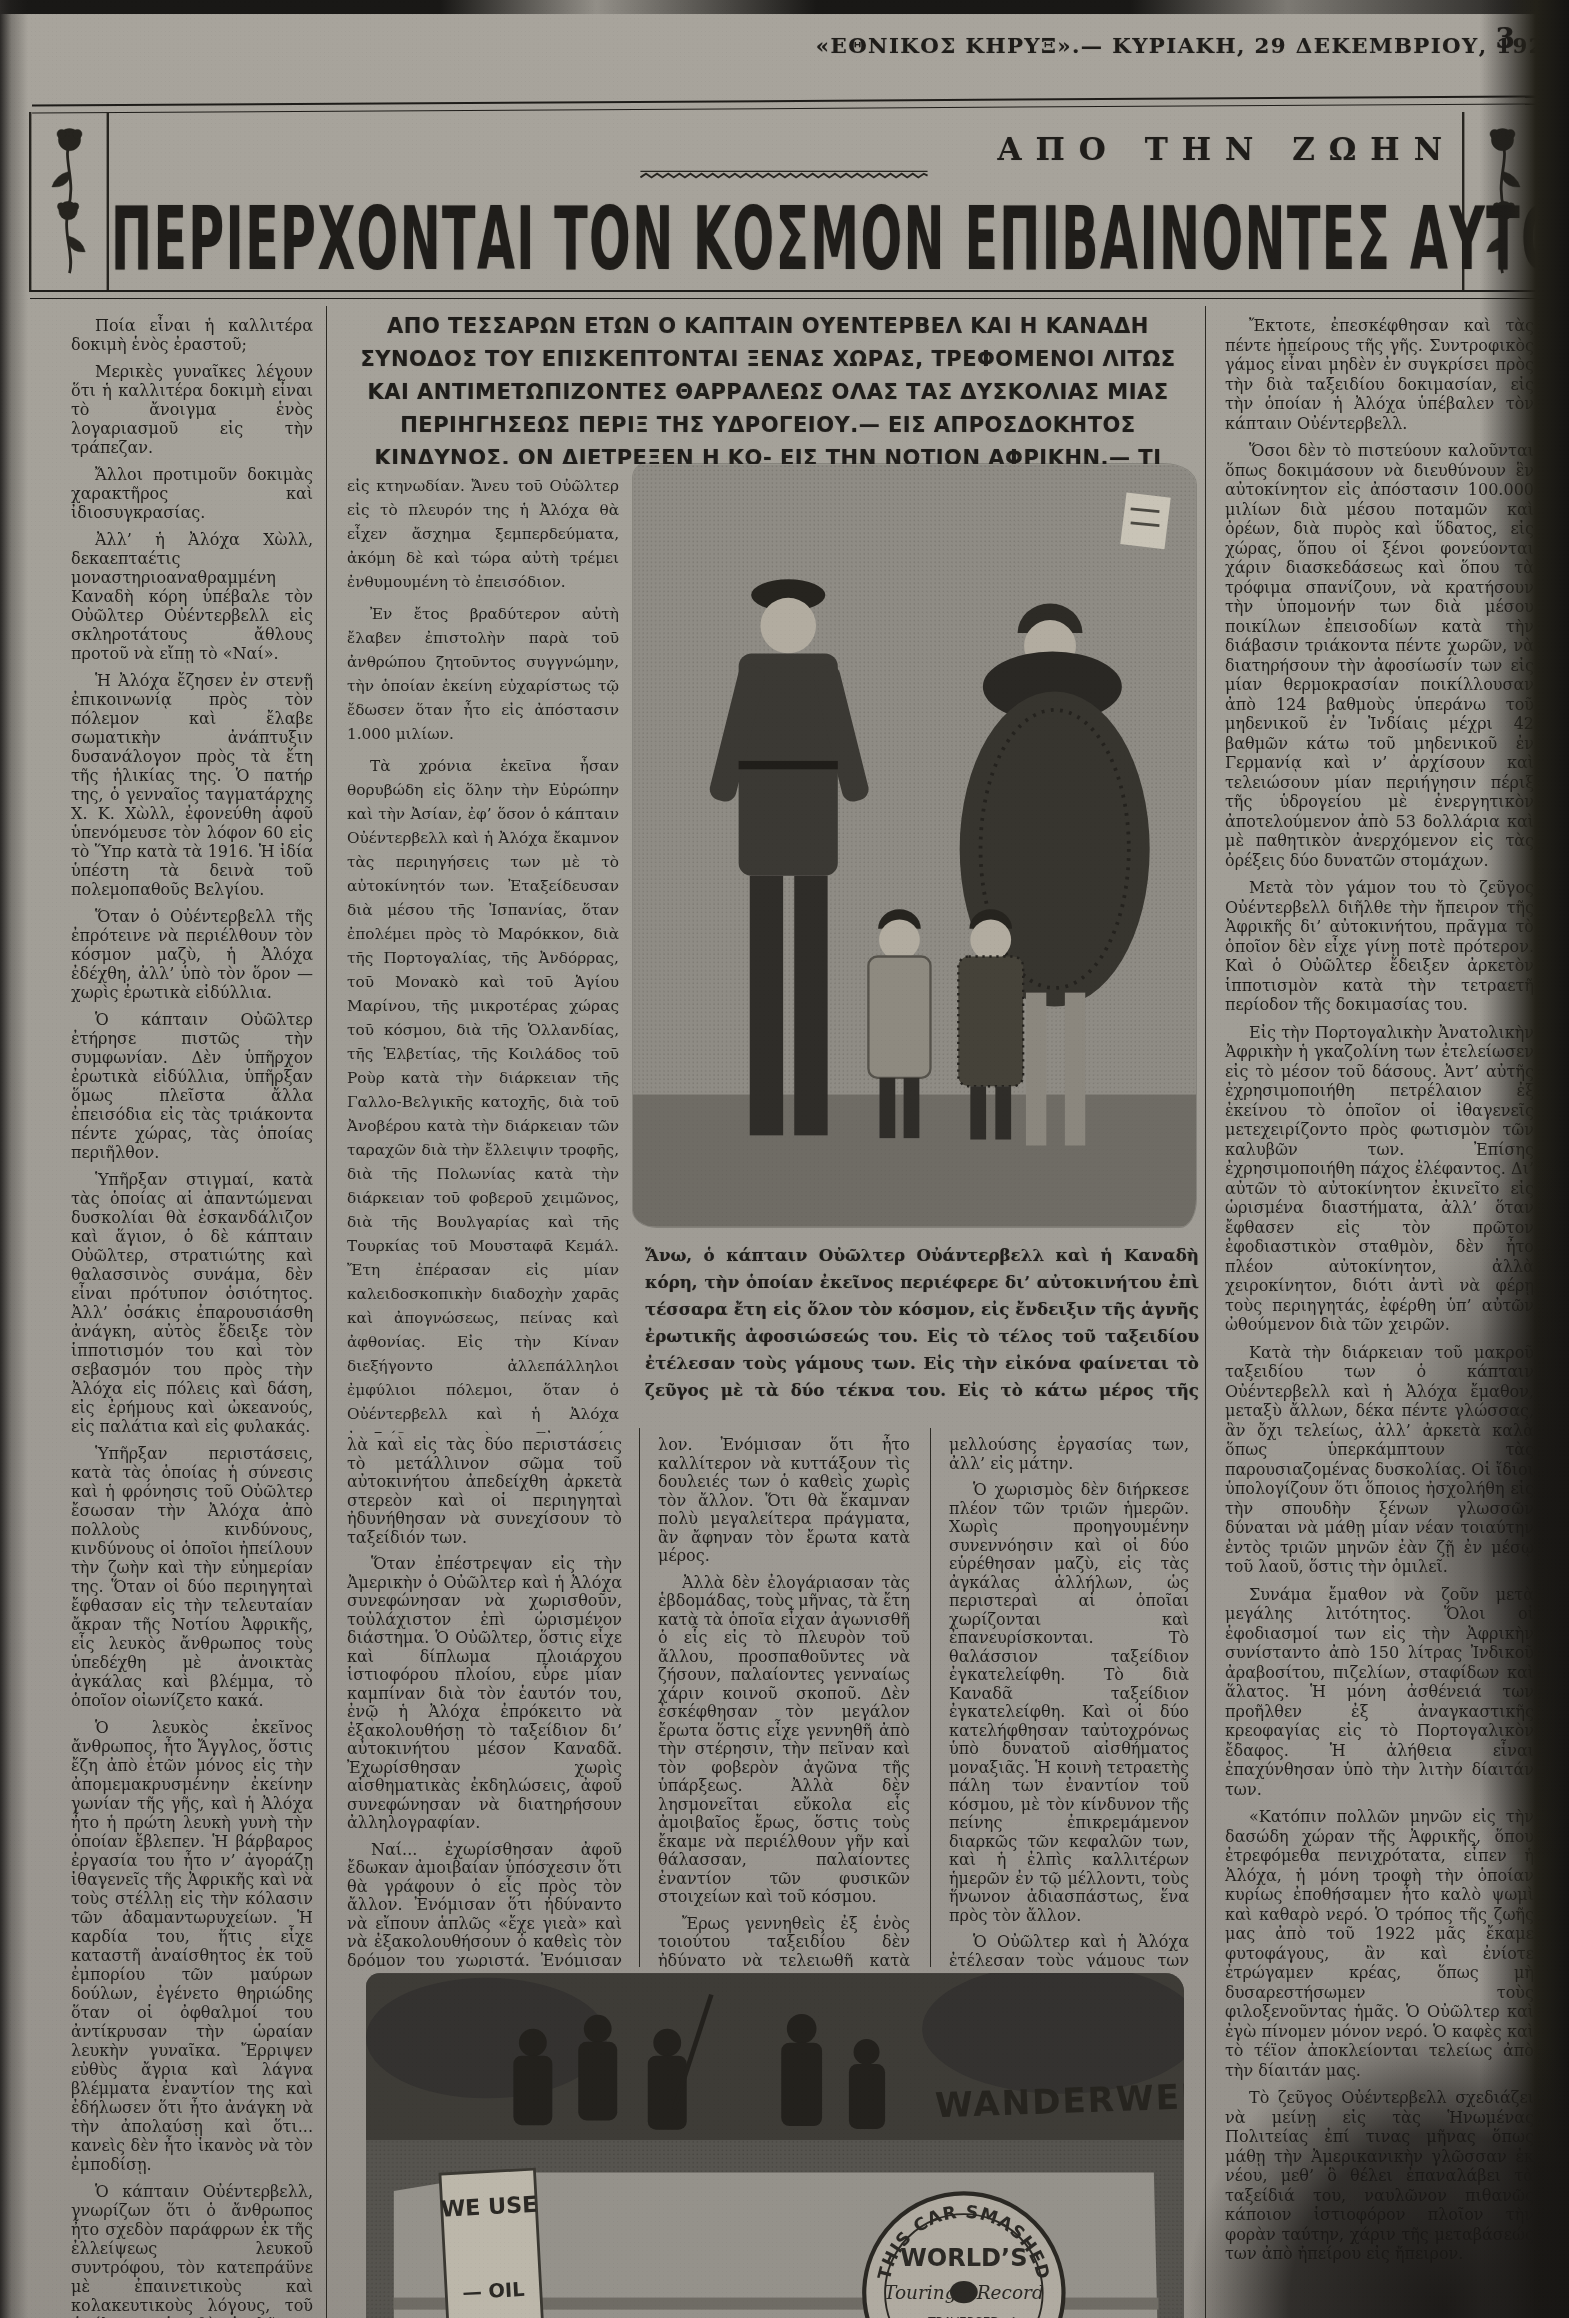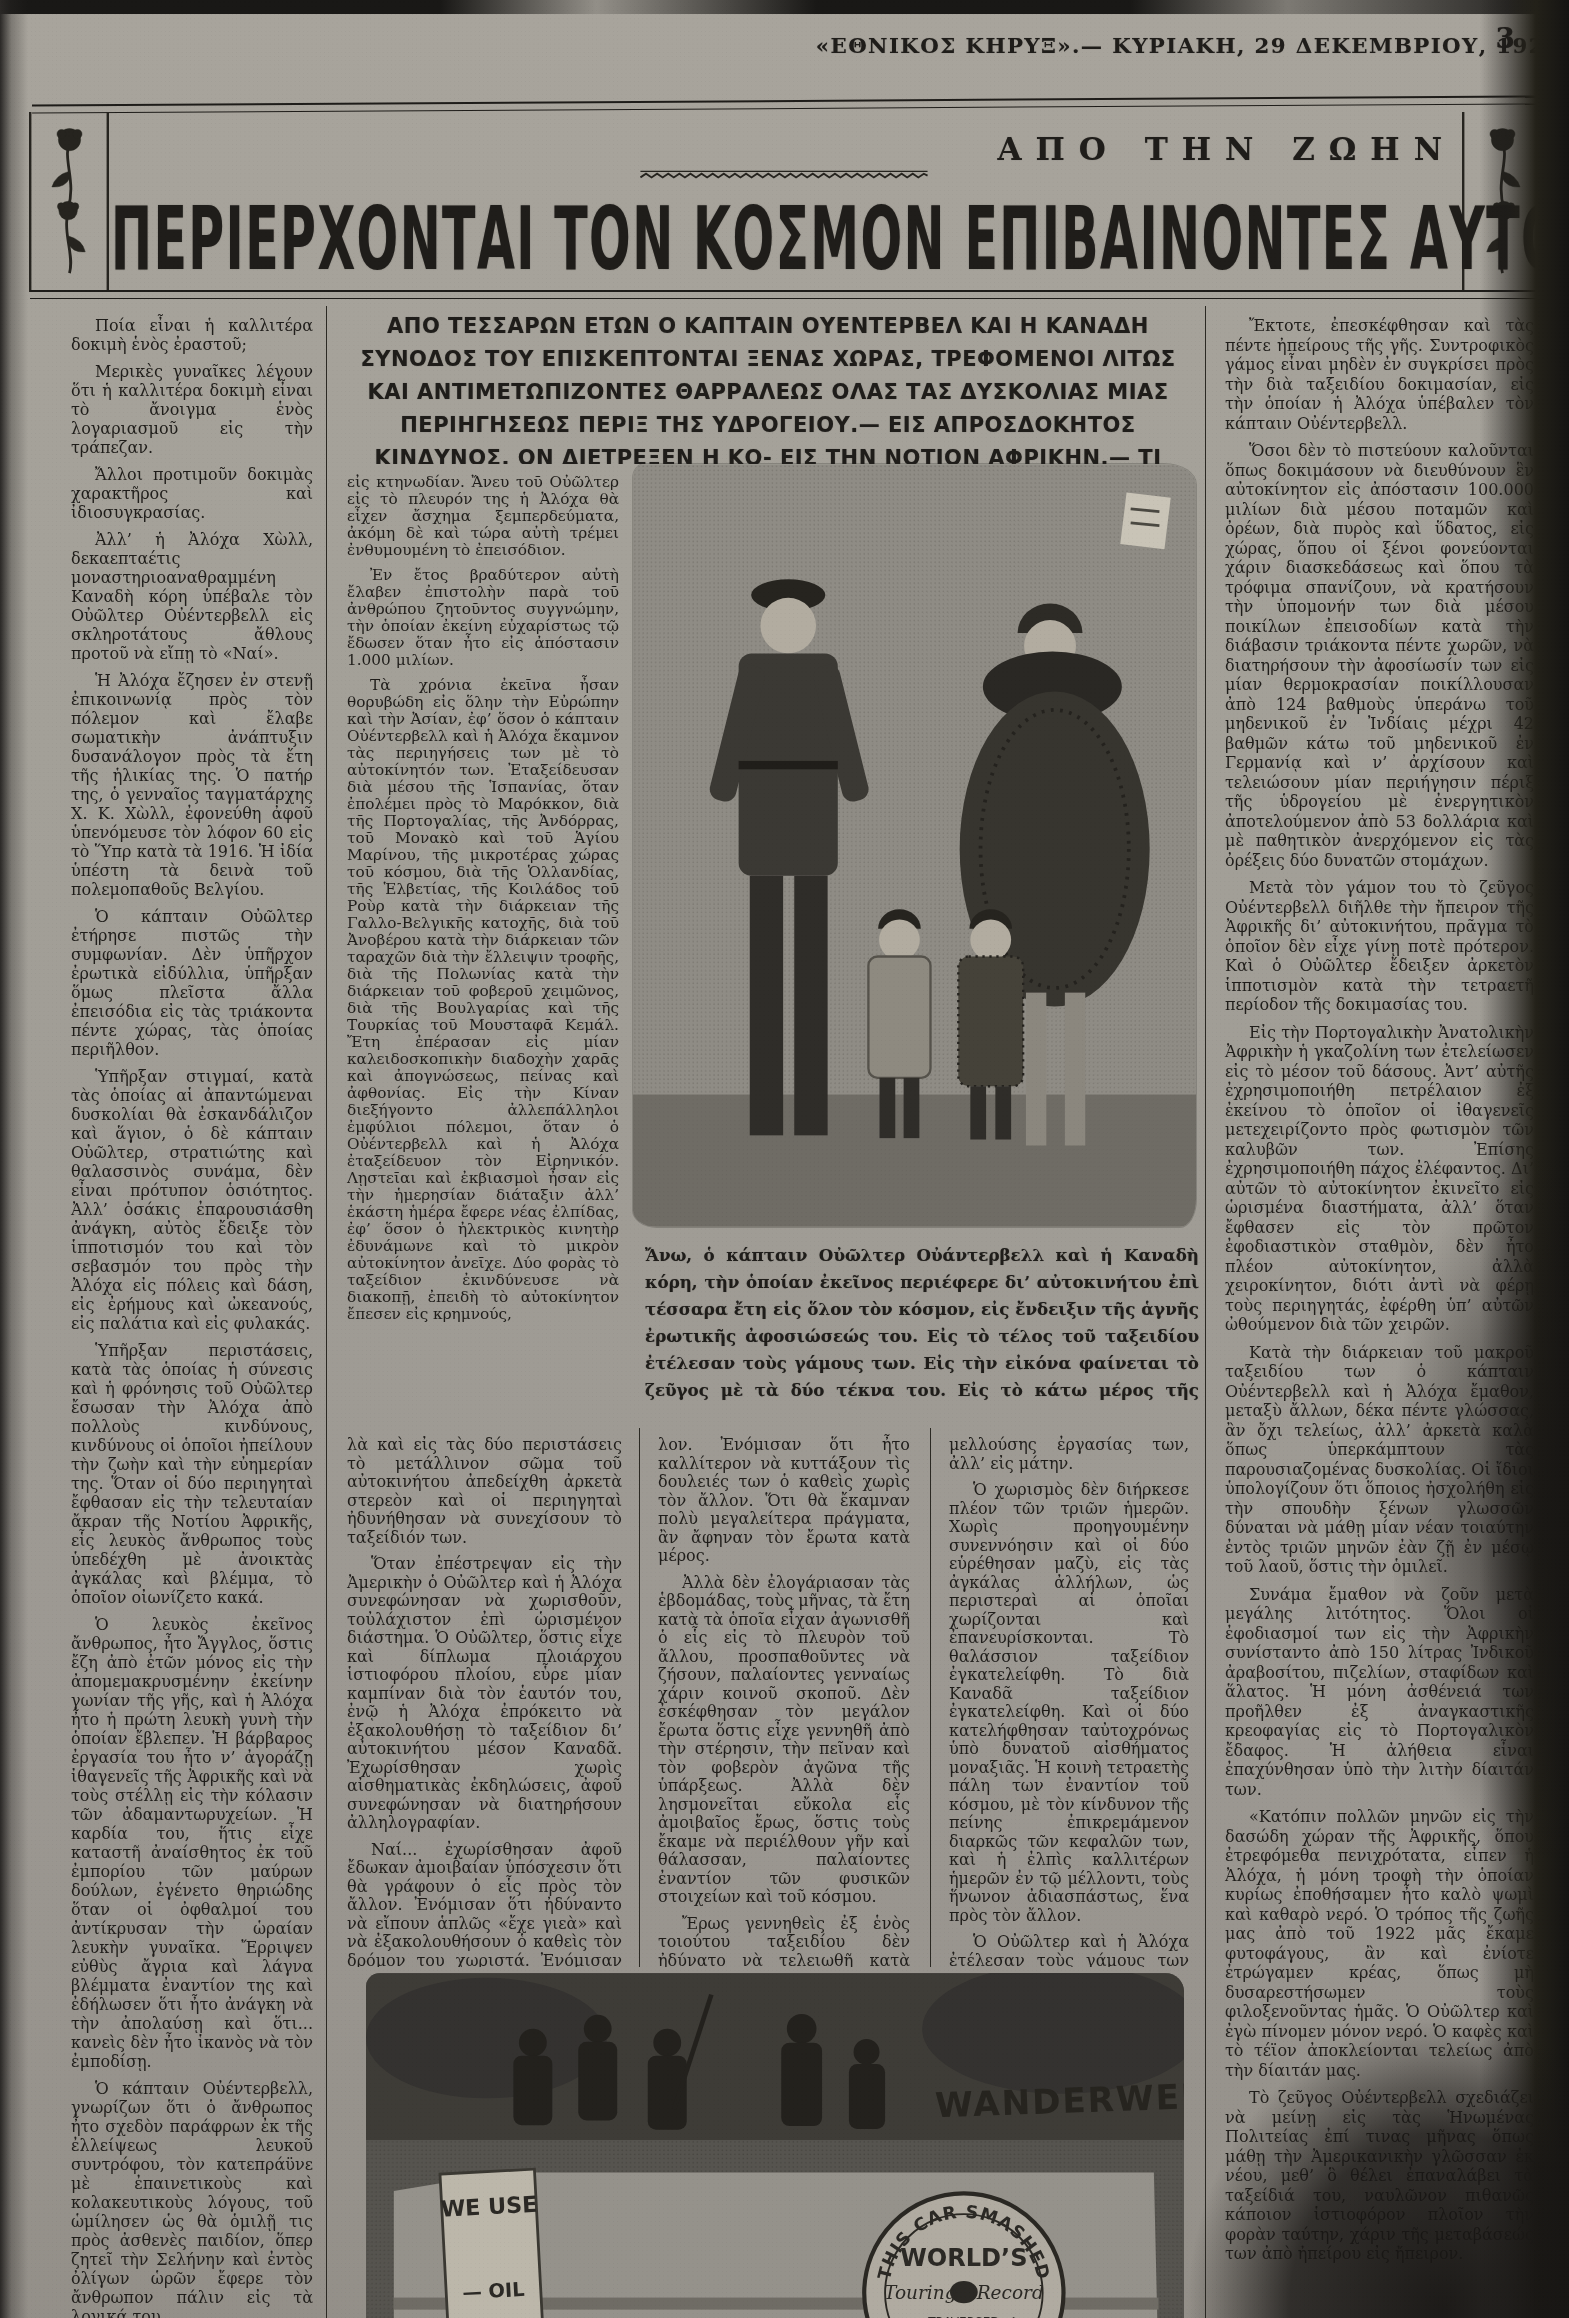--- a/index.html
+++ b/index.html
@@ -39,21 +39,21 @@
         transform:scaleY(1.78);transform-origin:top center;white-space:nowrap;}
 
   .subhead{position:absolute;left:344px;top:310px;width:848px;height:154px;overflow:hidden;z-index:5;
         font-family:"DejaVu Sans",sans-serif;font-weight:700;font-size:21px;line-height:33px;
         text-align:center;letter-spacing:0.5px;}
 
   .col{position:absolute;overflow:hidden;text-align:justify;z-index:5;}
   .col p{margin:8px;text-indent:1.5em;}
   .col p.cont{text-indent:0;}
   .col-left{left:63px;top:308px;width:258px;height:2117px;font-size:16px;line-height:19px;}
-  .col-center{left:339px;top:466px;width:288px;height:967px;font-size:15.3px;line-height:17px;}
+  .col-center{left:339px;top:466px;width:288px;height:967px;font-size:15.3px;line-height:24px;}
   .band{top:1428px;height:539px;font-size:16px;line-height:18.5px;}
   .band-a{left:339px;width:291px;}
   .band-b{left:650px;width:268px;}
   .band-c{left:941px;width:256px;}
   .col-right{left:1217px;top:308px;width:325px;height:2089px;font-size:16px;line-height:19.5px;}
 
   .main-photo{position:absolute;left:633px;top:464px;width:563px;height:763px;z-index:5;
         border-radius:12px 32px 16px 24px/14px 20.4px 28px 16.7px;overflow:hidden;box-shadow:0 0 0 0.9px rgba(40,38,34,.25);}
   .caption{position:absolute;left:645px;top:1242px;width:554px;height:163px;overflow:hidden;z-index:5;
         font-weight:700;font-size:16.7px;line-height:27px;text-align:justify;}
@@ -117,20 +117,21 @@
   <div class="vrule" style="left:930px;top:1428px;height:539px;"></div>
 
   <div class="subhead ink">ΑΠΟ ΤΕΣΣΑΡΩΝ ΕΤΩΝ Ο ΚΑΠΤΑΙΝ ΟΥΕΝΤΕΡΒΕΛ ΚΑΙ Η ΚΑΝΑΔΗ ΣΥΝΟΔΟΣ ΤΟΥ ΕΠΙΣΚΕΠΤΟΝΤΑΙ ΞΕΝΑΣ ΧΩΡΑΣ, ΤΡΕΦΟΜΕΝΟΙ ΛΙΤΩΣ ΚΑΙ ΑΝΤΙΜΕΤΩΠΙΖΟΝΤΕΣ ΘΑΡΡΑΛΕΩΣ ΟΛΑΣ ΤΑΣ ΔΥΣΚΟΛΙΑΣ ΜΙΑΣ ΠΕΡΙΗΓΗΣΕΩΣ ΠΕΡΙΞ ΤΗΣ ΥΔΡΟΓΕΙΟΥ.— ΕΙΣ ΑΠΡΟΣΔΟΚΗΤΟΣ ΚΙΝΔΥΝΟΣ, ΟΝ ΔΙΕΤΡΕΞΕΝ Η ΚΟ- ΕΙΣ ΤΗΝ ΝΟΤΙΟΝ ΑΦΡΙΚΗΝ.— ΤΙ ΚΑΤΟΡΘΩΝΕΙ Ο ΑΓΝΟΣ ΕΡΩΣ.</div>
 
   <div class="col col-left">
     <p>Ποία εἶναι ἡ καλλιτέρα δοκιμὴ ἑνὸς ἐραστοῦ;</p>
     <p>Μερικὲς γυναῖκες λέγουν ὅτι ἡ καλλιτέρα δοκιμὴ εἶναι τὸ ἄνοιγμα ἑνὸς λογαριασμοῦ εἰς τὴν τράπεζαν.</p>
     <p>Ἄλλοι προτιμοῦν δοκιμὰς χαρακτῆρος καὶ ἰδιοσυγκρασίας.</p>
     <p>Ἀλλ’ ἡ Ἀλόχα Χὼλλ, δεκαεπταέτις μοναστηριοαναθραμμένη Καναδὴ κόρη ὑπέβαλε τὸν Οὐῶλτερ Οὐέντερβελλ εἰς σκληροτάτους ἄθλους προτοῦ νὰ εἴπῃ τὸ «Ναί».</p>
     <p>Ἡ Ἀλόχα ἔζησεν ἐν στενῇ ἐπικοινωνίᾳ πρὸς τὸν πόλεμον καὶ ἔλαβε σωματικὴν ἀνάπτυξιν δυσανάλογον πρὸς τὰ ἔτη τῆς ἡλικίας της. Ὁ πατήρ της, ὁ γενναῖος ταγματάρχης Χ. Κ. Χὼλλ, ἐφονεύθη ἀφοῦ ὑπενόμευσε τὸν λόφον 60 εἰς τὸ Ὕπρ κατὰ τὰ 1916. Ἡ ἰδία ὑπέστη τὰ δεινὰ τοῦ πολεμοπαθοῦς Βελγίου.</p>
+    <p>Ὅταν ὁ Οὐέντερβελλ τῆς ἐπρότεινε νὰ περιέλθουν τὸν κόσμον μαζὺ, ἡ Ἀλόχα ἐδέχθη, ἀλλ’ ὑπὸ τὸν ὅρον — χωρὶς ἐρωτικὰ εἰδύλλια.</p>
     <p>Ὁ κάπταιν Οὐῶλτερ ἐτήρησε πιστῶς τὴν συμφωνίαν. Δὲν ὑπῆρχον ἐρωτικὰ εἰδύλλια, ὑπῆρξαν ὅμως πλεῖστα ἄλλα ἐπεισόδια εἰς τὰς τριάκοντα πέντε χώρας, τὰς ὁποίας περιῆλθον.</p>
     <p>Ὑπῆρξαν στιγμαί, κατὰ τὰς ὁποίας αἱ ἀπαντώμεναι δυσκολίαι θὰ ἐσκανδάλιζον καὶ ἅγιον, ὁ δὲ κάπταιν Οὐῶλτερ, στρατιώτης καὶ θαλασσινὸς συνάμα, δὲν εἶναι πρότυπον ὁσιότητος. Ἀλλ’ ὁσάκις ἐπαρουσιάσθη ἀνάγκη, αὐτὸς ἔδειξε τὸν ἱπποτισμόν του καὶ τὸν σεβασμόν του πρὸς τὴν Ἀλόχα εἰς πόλεις καὶ δάση, εἰς ἐρήμους καὶ ὠκεανούς, εἰς παλάτια καὶ εἰς φυλακάς.</p>
     <p>Ὑπῆρξαν περιστάσεις, κατὰ τὰς ὁποίας ἡ σύνεσις καὶ ἡ φρόνησις τοῦ Οὐῶλτερ ἔσωσαν τὴν Ἀλόχα ἀπὸ πολλοὺς κινδύνους, κινδύνους οἱ ὁποῖοι ἠπείλουν τὴν ζωὴν καὶ τὴν εὐημερίαν της. Ὅταν οἱ δύο περιηγηταὶ ἔφθασαν εἰς τὴν τελευταίαν ἄκραν τῆς Νοτίου Ἀφρικῆς, εἷς λευκὸς ἄνθρωπος τοὺς ὑπεδέχθη μὲ ἀνοικτὰς ἀγκάλας καὶ βλέμμα, τὸ ὁποῖον οἰωνίζετο κακά.</p>
     <p>Ὁ λευκὸς ἐκεῖνος ἄνθρωπος, ἦτο Ἄγγλος, ὅστις ἔζη ἀπὸ ἐτῶν μόνος εἰς τὴν ἀπομεμακρυσμένην ἐκείνην γωνίαν τῆς γῆς, καὶ ἡ Ἀλόχα ἦτο ἡ πρώτη λευκὴ γυνὴ τὴν ὁποίαν ἔβλεπεν. Ἡ βάρβαρος ἐργασία του ἦτο ν’ ἀγοράζῃ ἰθαγενεῖς τῆς Ἀφρικῆς καὶ νὰ τοὺς στέλλῃ εἰς τὴν κόλασιν τῶν ἀδαμαντωρυχείων. Ἡ καρδία του, ἥτις εἶχε καταστῆ ἀναίσθητος ἐκ τοῦ ἐμπορίου τῶν μαύρων δούλων, ἐγένετο θηριώδης ὅταν οἱ ὀφθαλμοί του ἀντίκρυσαν τὴν ὡραίαν λευκὴν γυναῖκα. Ἔρριψεν εὐθὺς ἄγρια καὶ λάγνα βλέμματα ἐναντίον της καὶ ἐδήλωσεν ὅτι ἦτο ἀνάγκη νὰ τὴν ἀπολαύσῃ καὶ ὅτι... κανεὶς δὲν ἦτο ἱκανὸς νὰ τὸν ἐμποδίσῃ.</p>
     <p>Ὁ κάπταιν Οὐέντερβελλ, γνωρίζων ὅτι ὁ ἄνθρωπος ἦτο σχεδὸν παράφρων ἐκ τῆς ἐλλείψεως λευκοῦ συντρόφου, τὸν κατεπράϋνε μὲ ἐπαινετικοὺς καὶ κολακευτικοὺς λόγους, τοῦ ὡμίλησεν ὡς θὰ ὁμιλῇ τις πρὸς ἀσθενὲς παιδίον, ὅπερ ζητεῖ τὴν Σελήνην καὶ ἐντὸς ὀλίγων ὡρῶν ἔφερε τὸν ἄνθρωπον πάλιν εἰς τὰ λογικά του.</p>
 
   </div>
 
   <div class="col col-center">
     <p class="cont">εἰς κτηνωδίαν. Ἄνευ τοῦ Οὐῶλτερ εἰς τὸ πλευρόν της ἡ Ἀλόχα θὰ εἶχεν ἄσχημα ξεμπερδεύματα, ἀκόμη δὲ καὶ τώρα αὐτὴ τρέμει ἐνθυμουμένη τὸ ἐπεισόδιον.</p>

